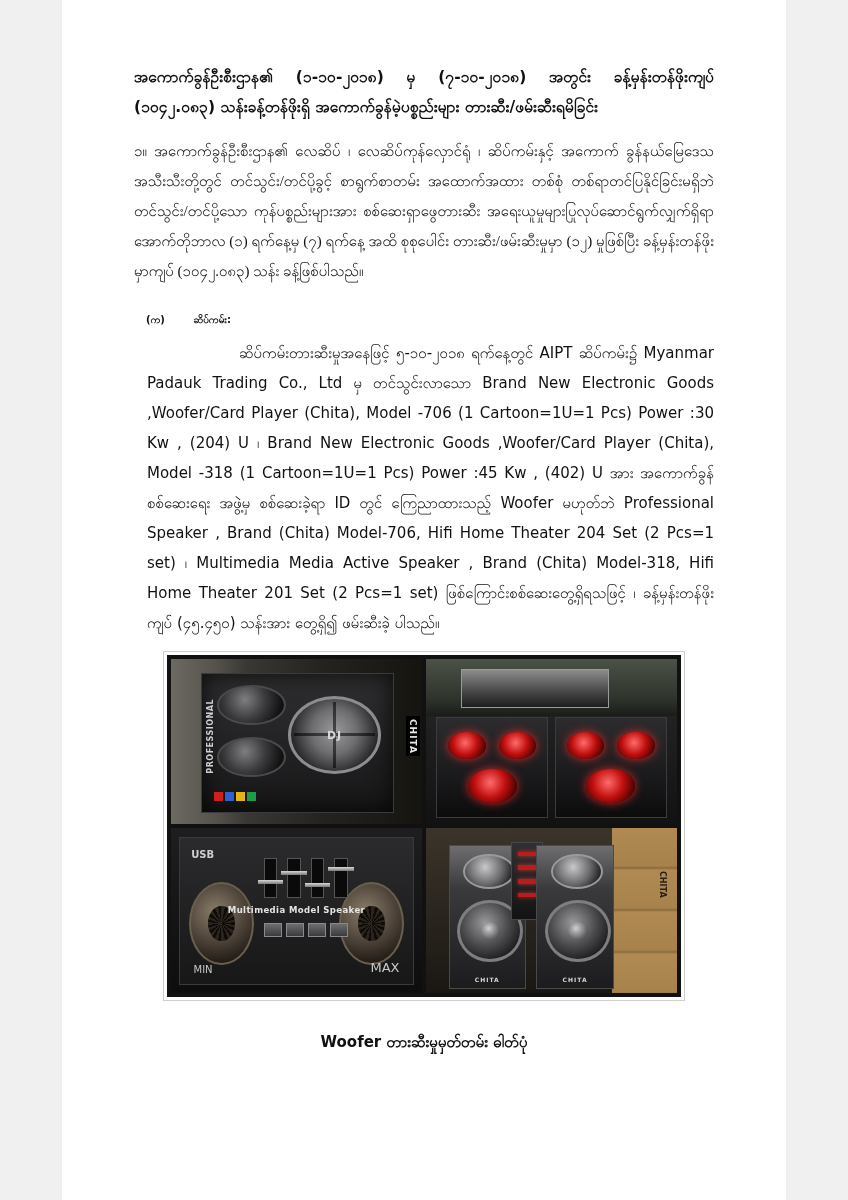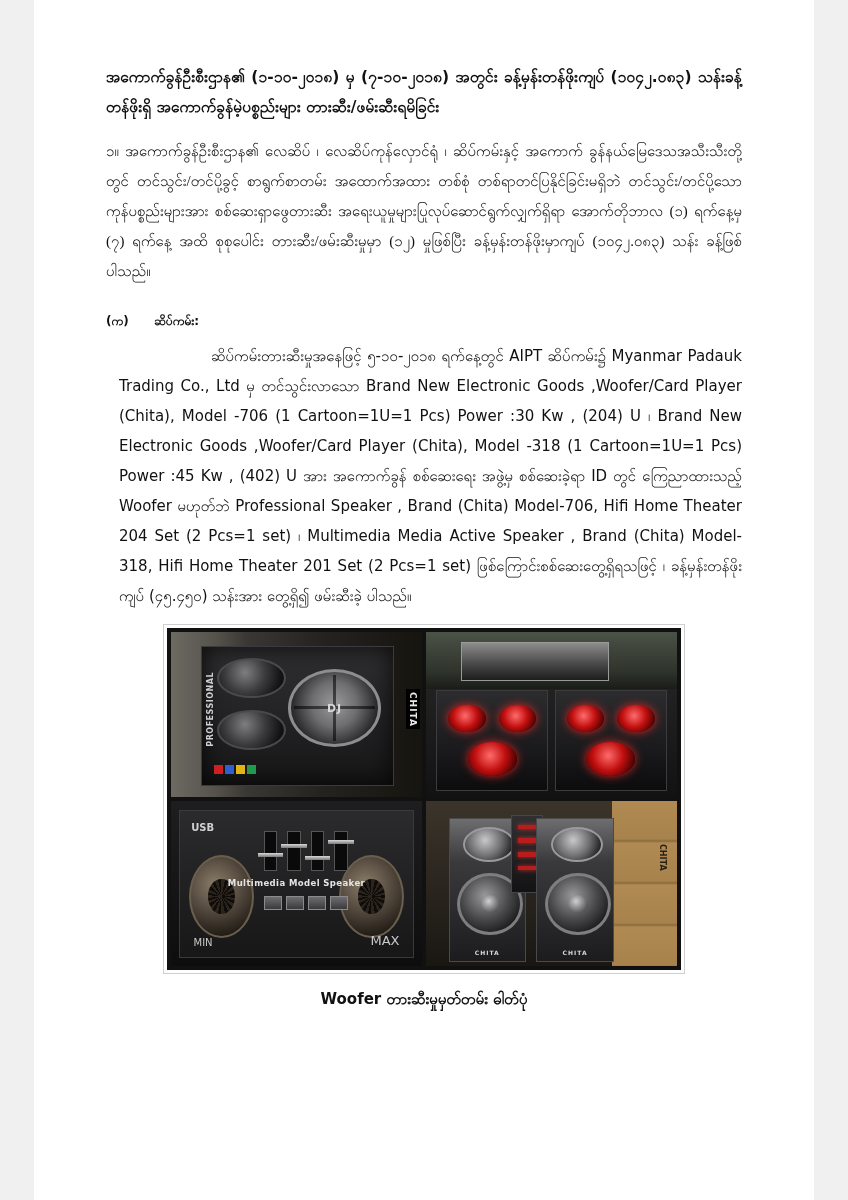--- a/index.html
+++ b/index.html
@@ -1,21 +1,21 @@
 <!DOCTYPE html>
 <html><head>
 <meta charset="utf-8">
 <style>
   html, body {
     margin: 0;
     padding: 0;
     background: #f0f0f0;
   }
   .page {
-    width: 780px;
+    width: 724px;
     height: 1200px;
     background: #ffffff;
     margin: 0 auto;
     position: relative;
     box-sizing: border-box;
     padding: 62px 72px 40px 72px;
     font-family: "DejaVu Sans", sans-serif;
     color: #111111;
     overflow: hidden;
   }
@@ -33,23 +33,23 @@
     line-height: 2.0;
     text-align: justify;
     text-justify: inter-word;
     margin: 0 0 10px 0;
   }
   .para-1 {
     margin-bottom: 27px;
     font-family: Liberation Serif, serif;
   }
   .section-head {
-    font-size: 12px;
-    font-weight: bold;
-    margin: 6px 0 10px 0;
+    font-size: 10px;
+    font-weight: bold;
+    margin: 6px 0 10px 12px;
   }
   .section-head .label {
     display: inline-block;
     min-width: 44px;
   }
   .body-indent {
     text-indent: 92px;
     margin-left: 13px;
   }
   .figure {
@@ -314,21 +314,21 @@
     position: absolute; left: 34%; top: 8%; width: 12%; height: 46%;
     background: linear-gradient(180deg,#303032,#131314);
     border: 1px solid #46464a;
   }
   .c4 .panel2 i {
     position: absolute; left: 18%; width: 64%; height: 6%;
     background: #b81c1c;
     box-shadow: 0 0 5px rgba(255,50,50,.7);
   }
   .caption {
-    margin-top: 16px;
+    margin-top: 32px;
     text-align: center;
     font-size: 15px;
     font-weight: bold;
   }
 </style>
 </head>
 <body>
 
 <div class="page">
 

